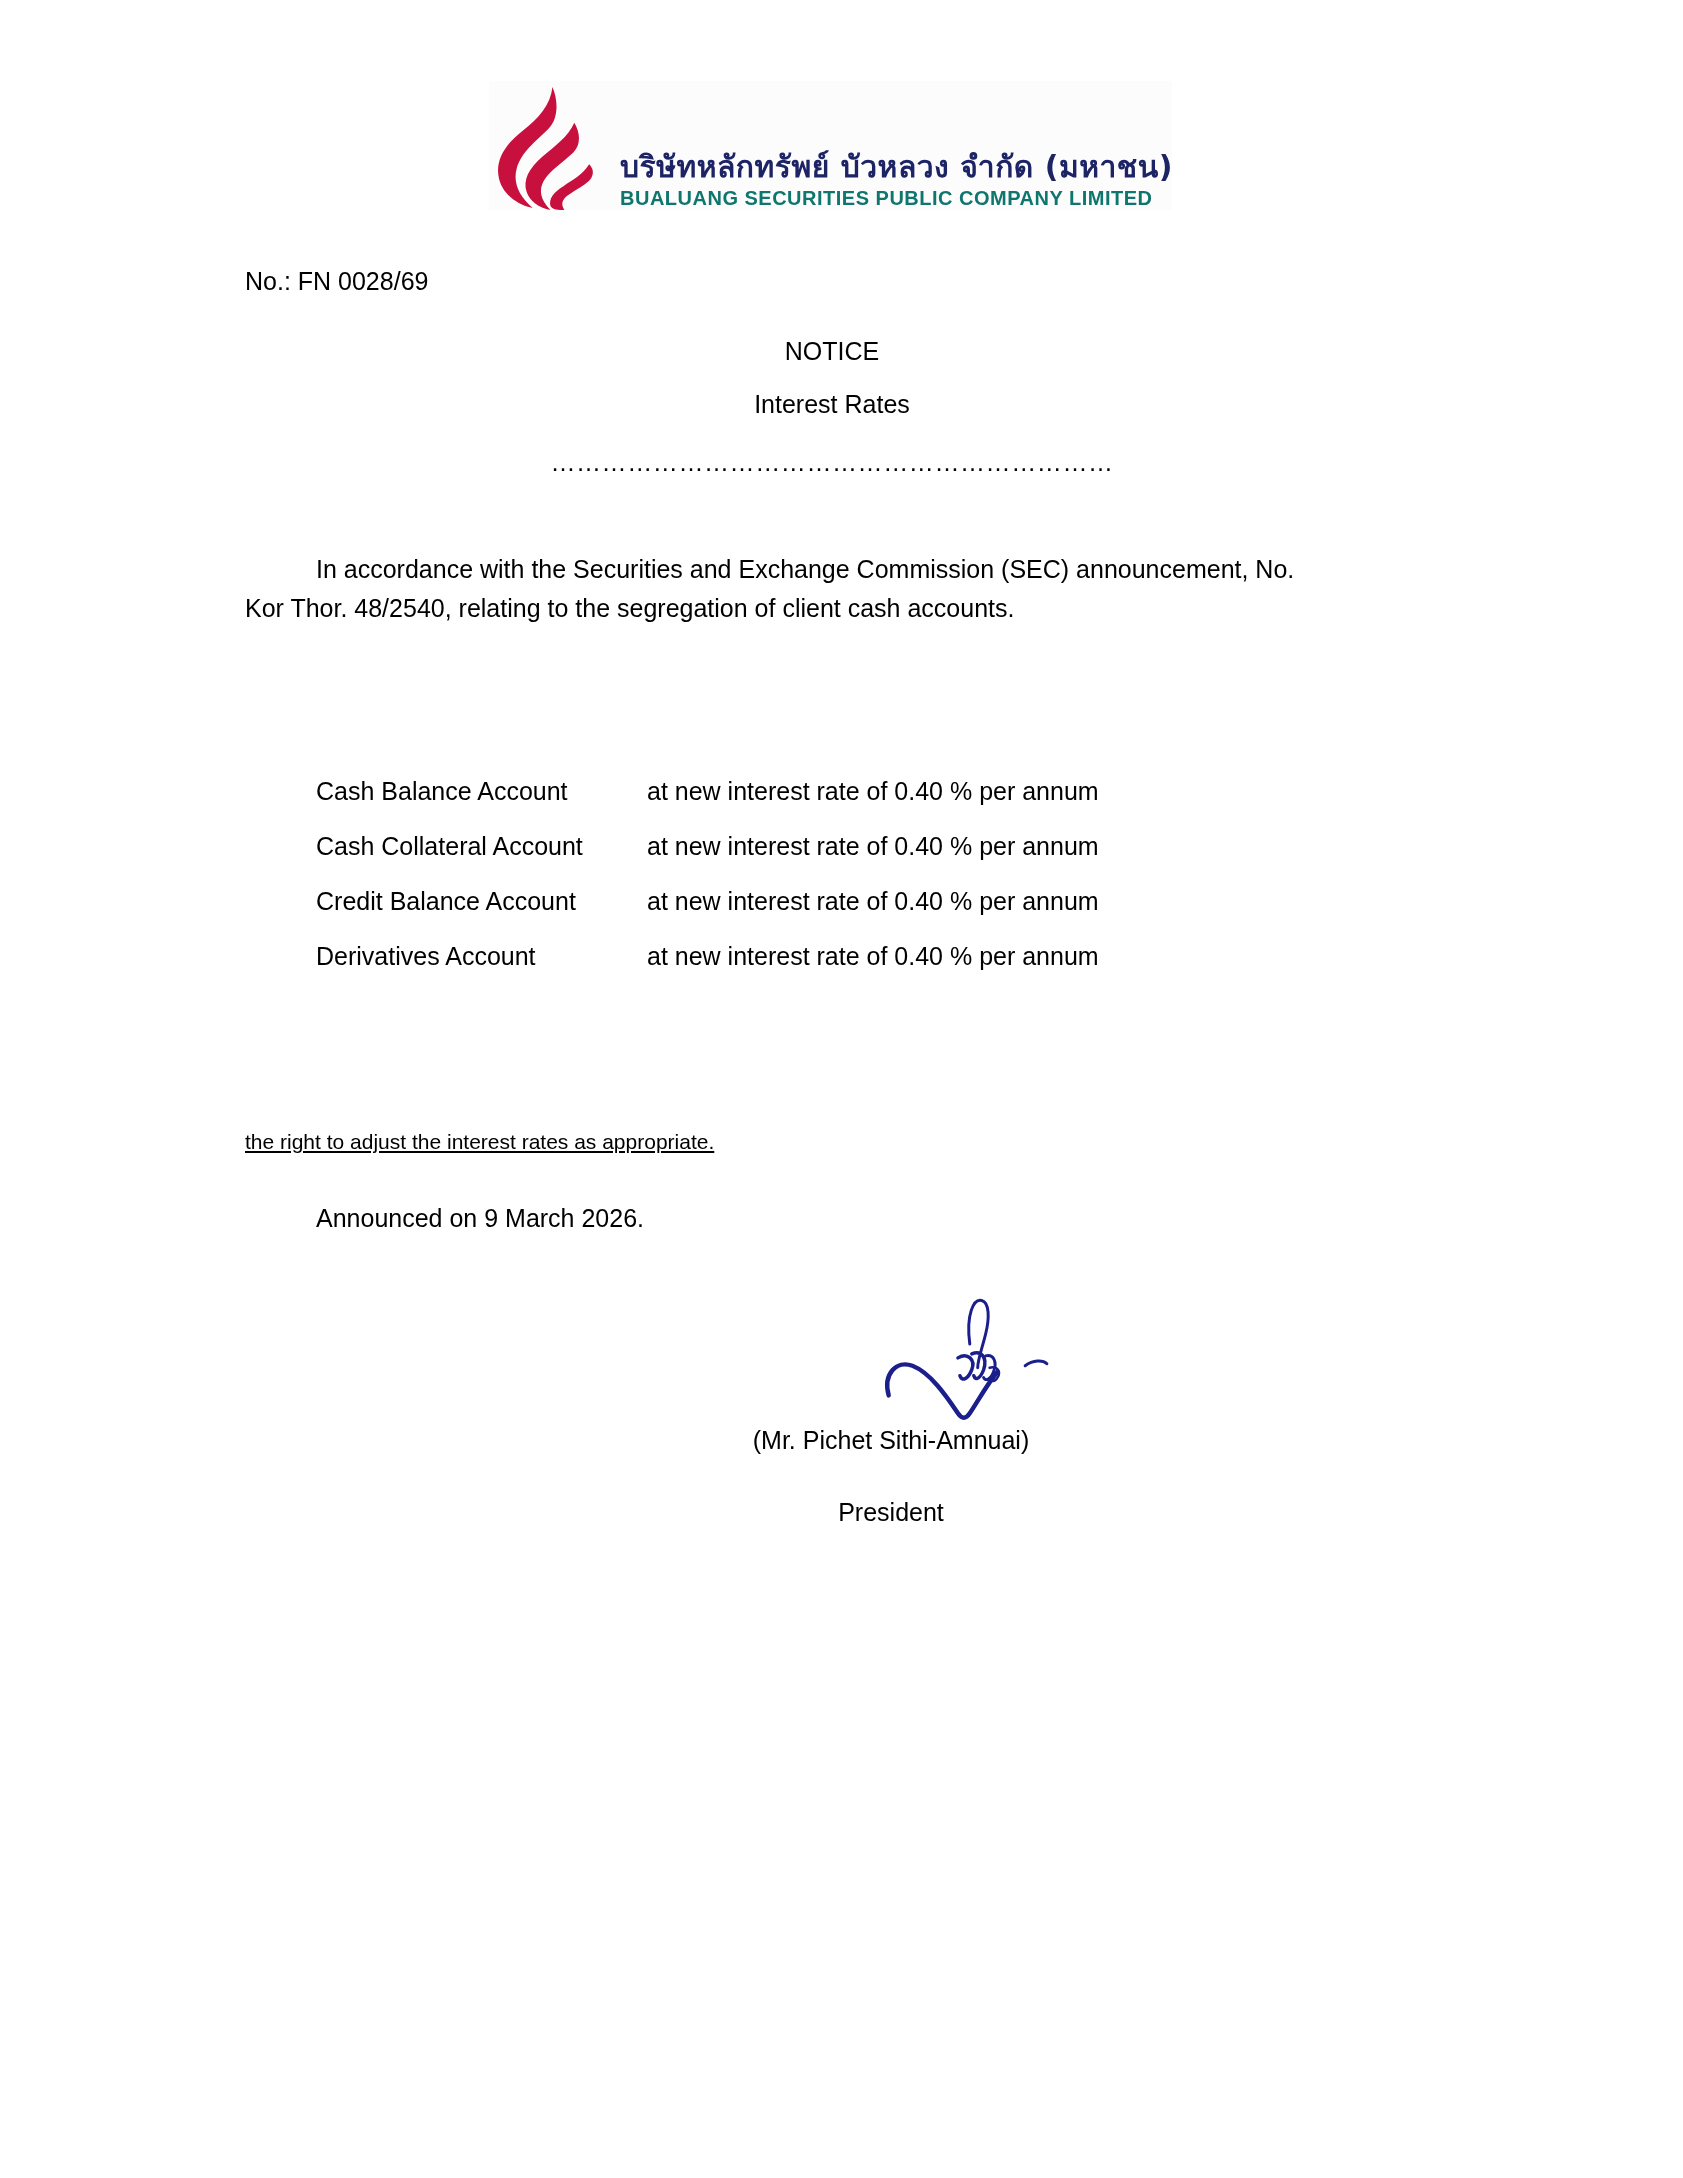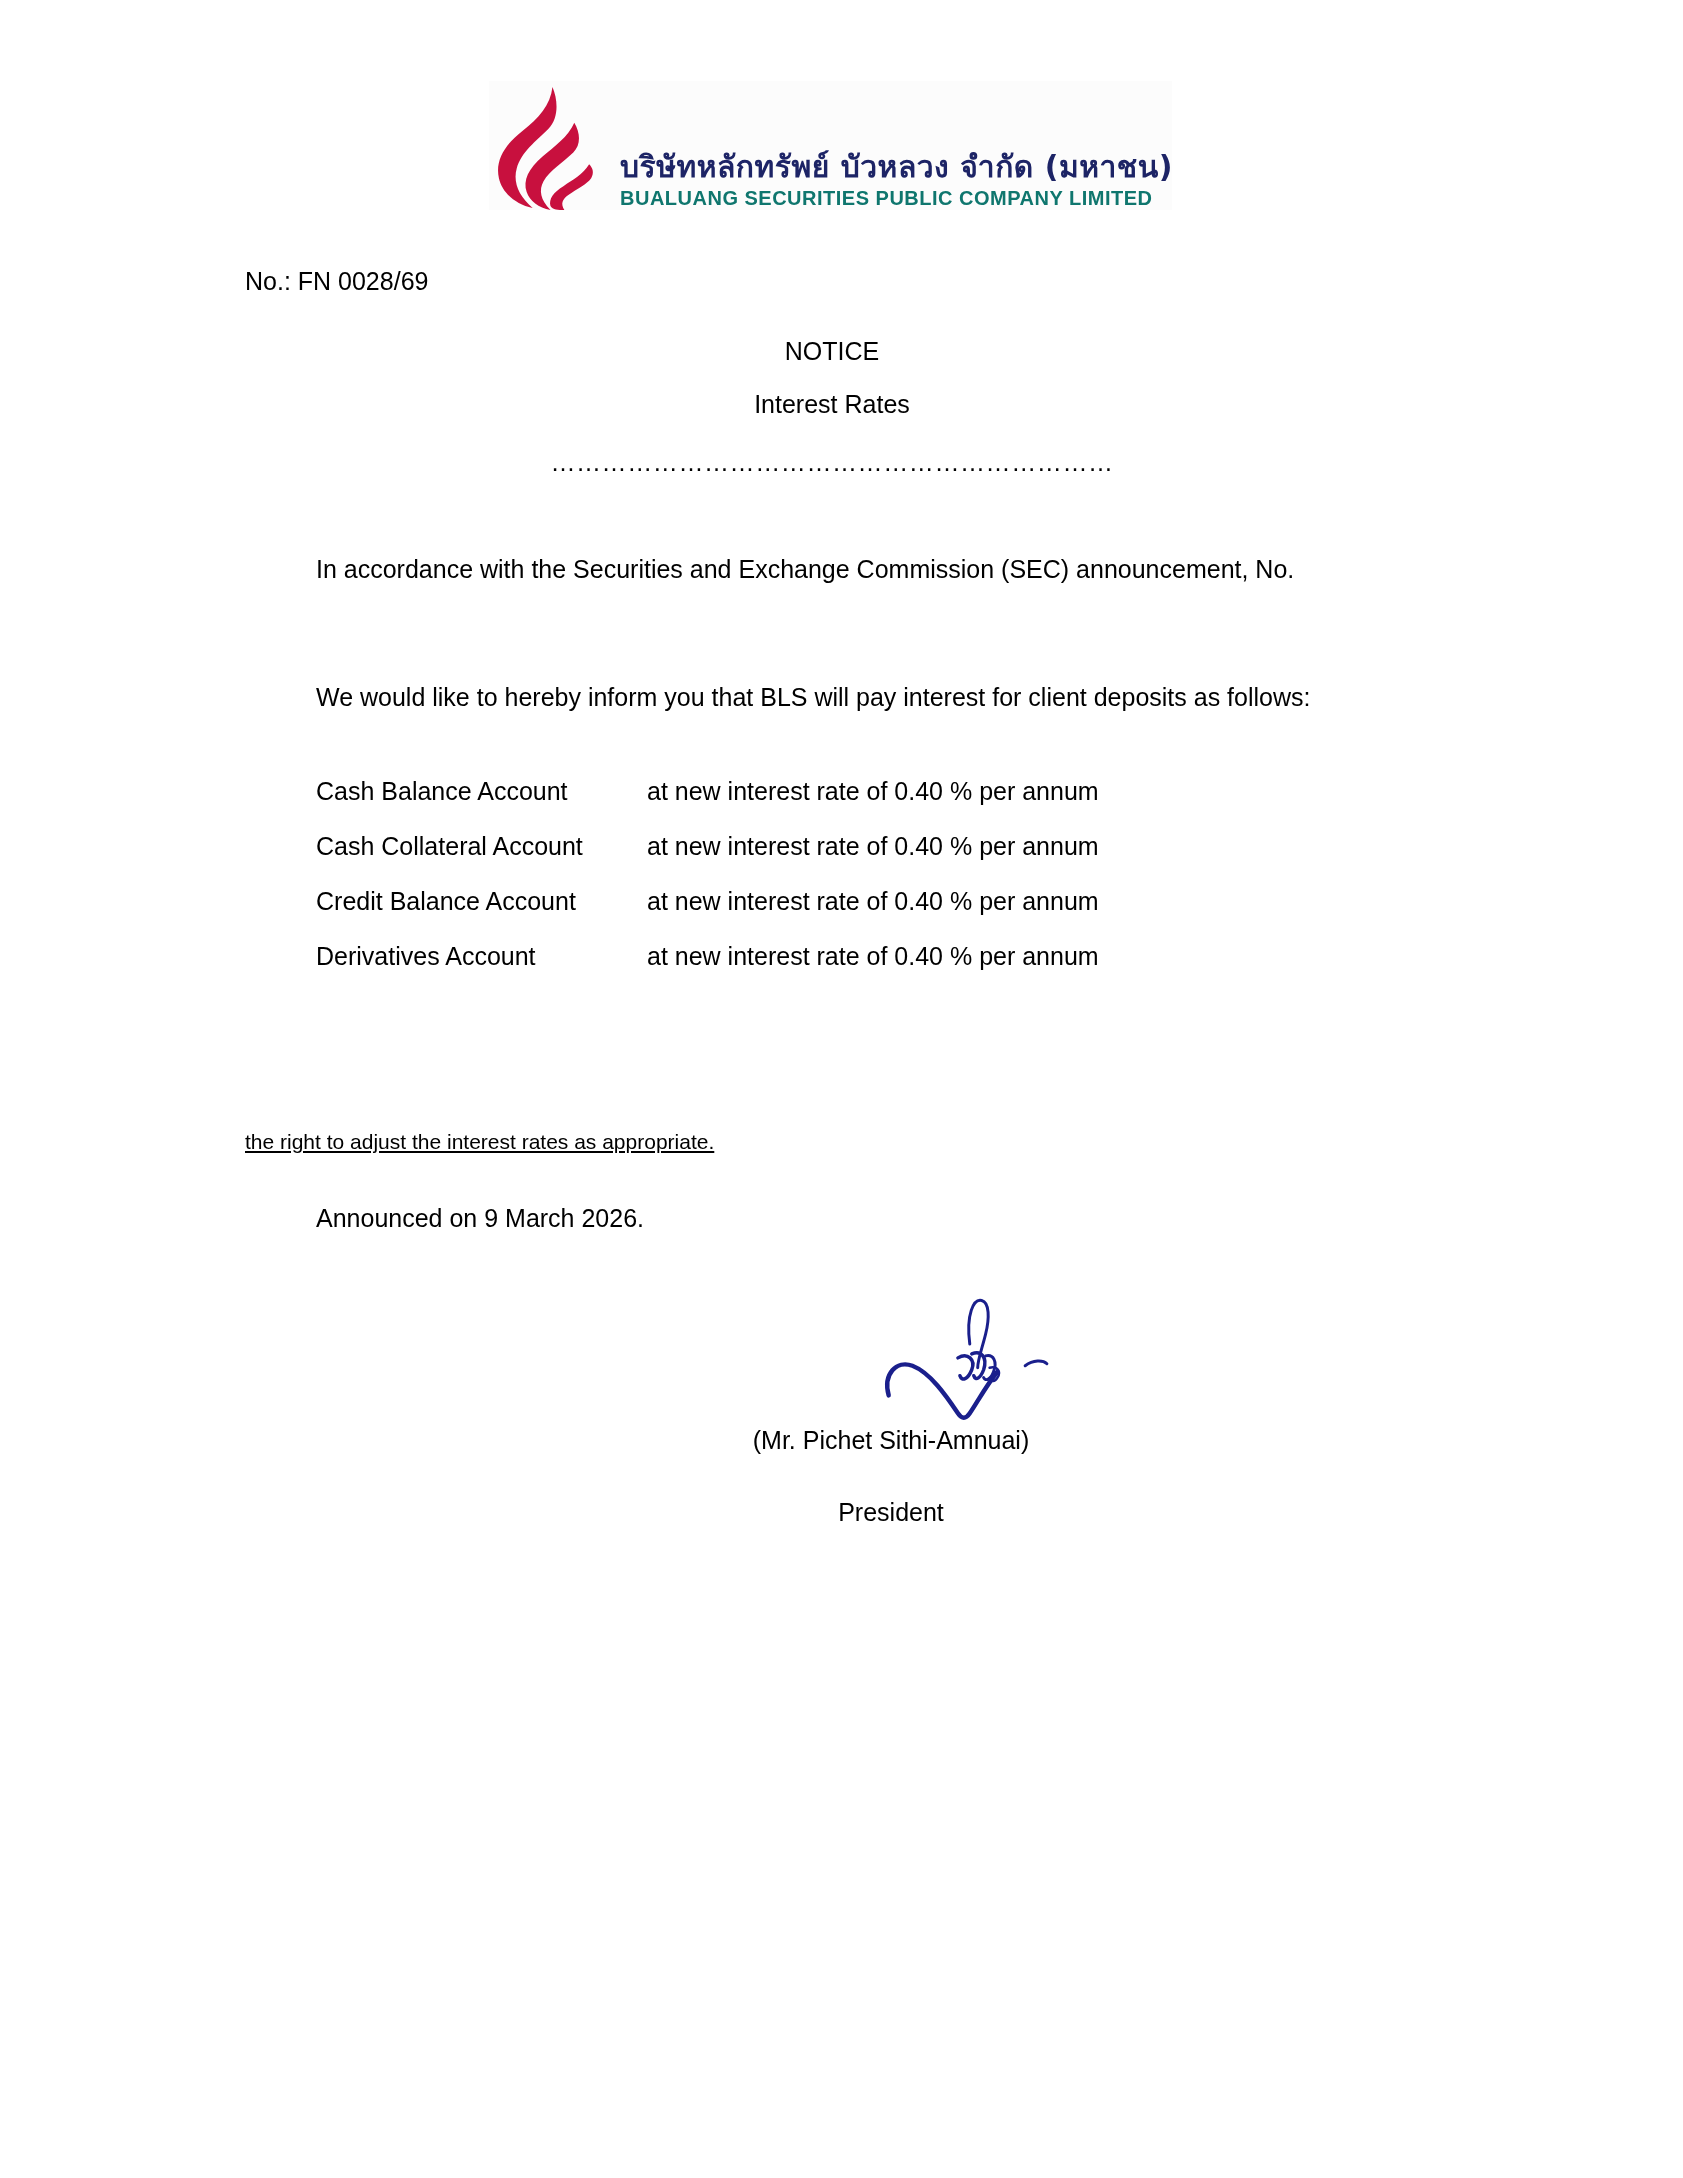--- a/index.html
+++ b/index.html
@@ -245,24 +245,22 @@
   <div class="doc-no">No.: FN 0028/69</div>
 
   <div class="title-notice">NOTICE</div>
   <div class="title-sub">Interest Rates</div>
 
   <div class="dotline">…………………………………………………………</div>
 
   <div class="para para-1">
     <span class="indent"></span><span>In accordance with the Securities and Exchange Commission (SEC) announcement, No.</span>
   </div>
-
-  <div class="para-2">
-    <span class="indent"></span><span>We would like to hereby inform you that BLS will pay interest for client deposits as follows:</span>
-  </div>
+  <div class="para-1-l2">Kor Thor. 48/2540, relating to the segregation of client cash accounts.</div>
+
 
   <div class="rates">
 
     <div class="rate-row">
       <span class="acct">Cash Balance Account</span>
       <span class="rate">at new interest rate of 0.40 % per annum</span>
     </div>
 
     <div class="rate-row">
       <span class="acct">Cash Collateral Account</span>

